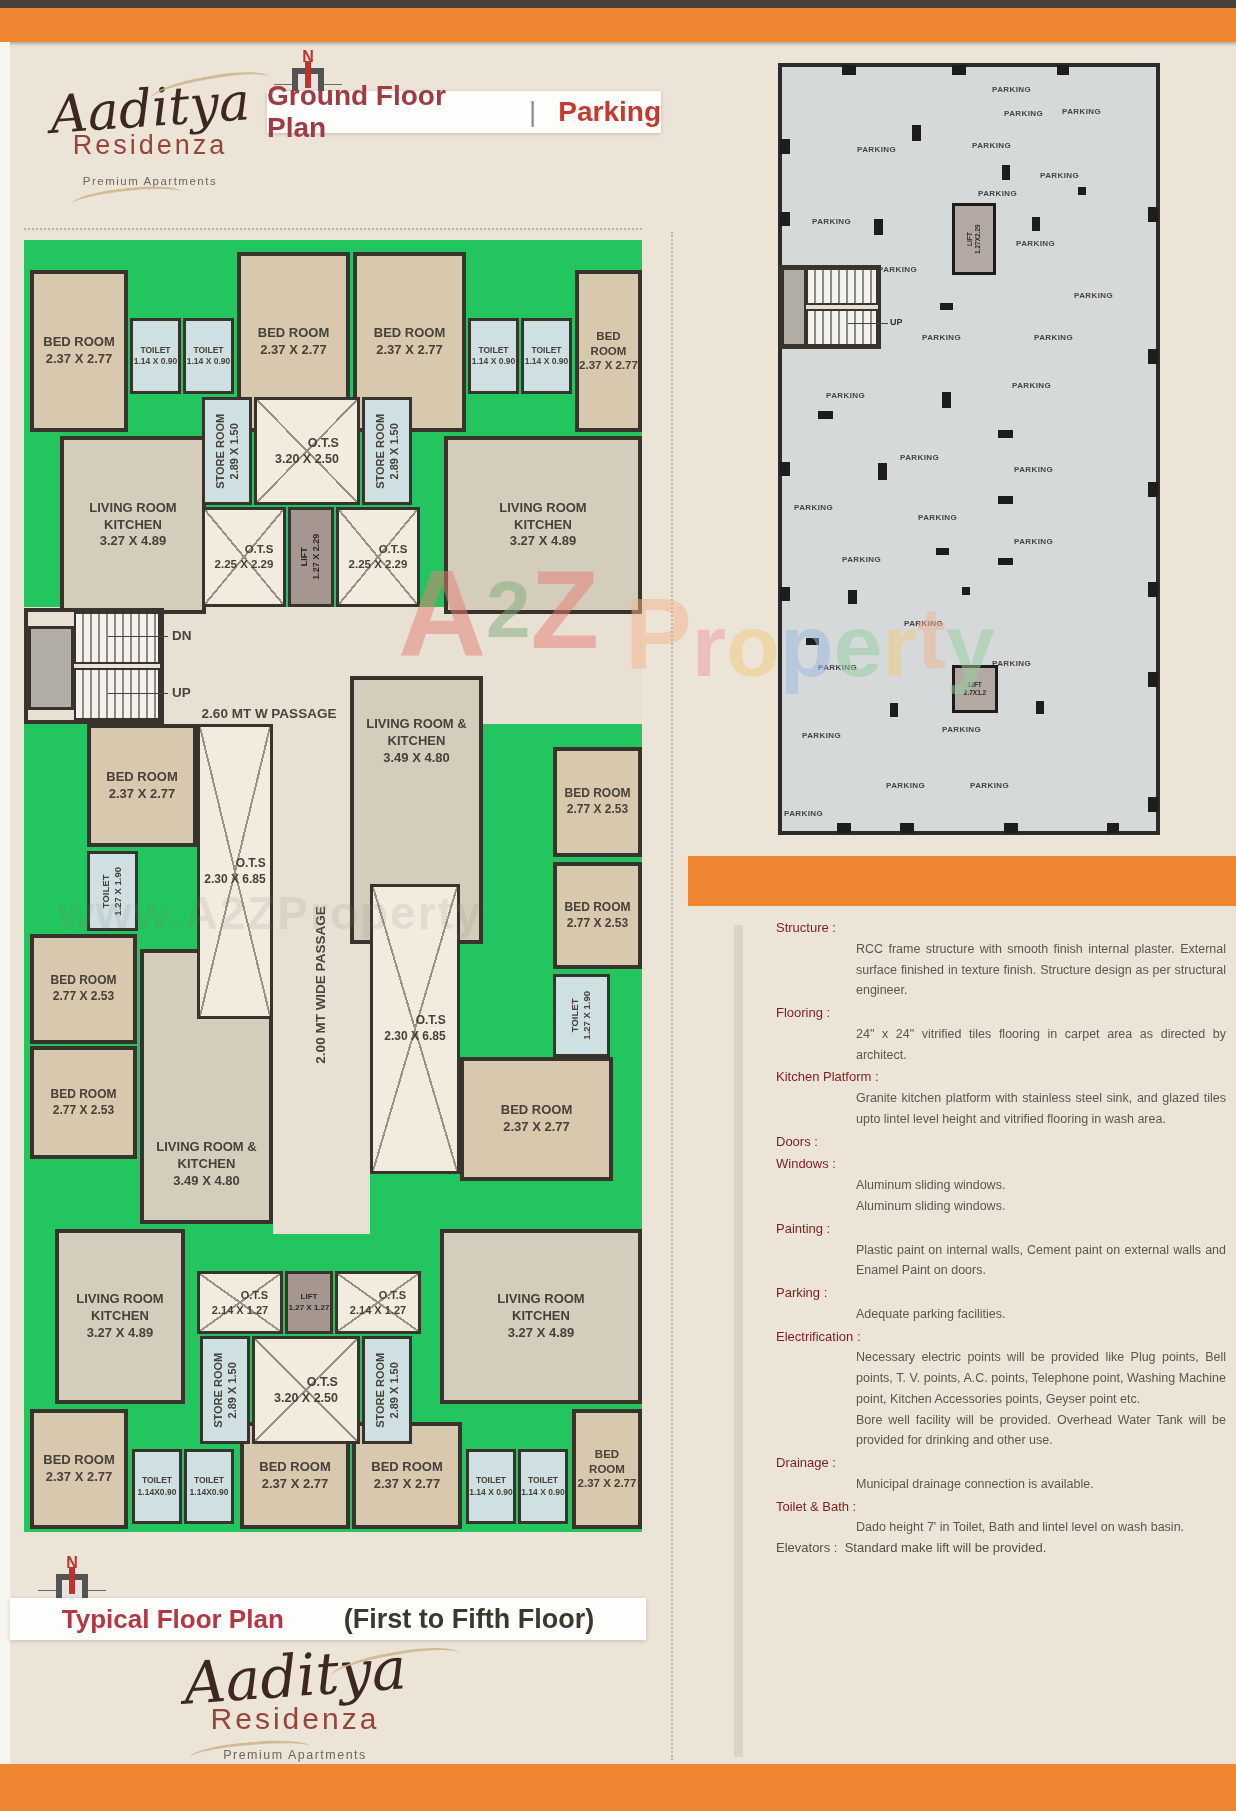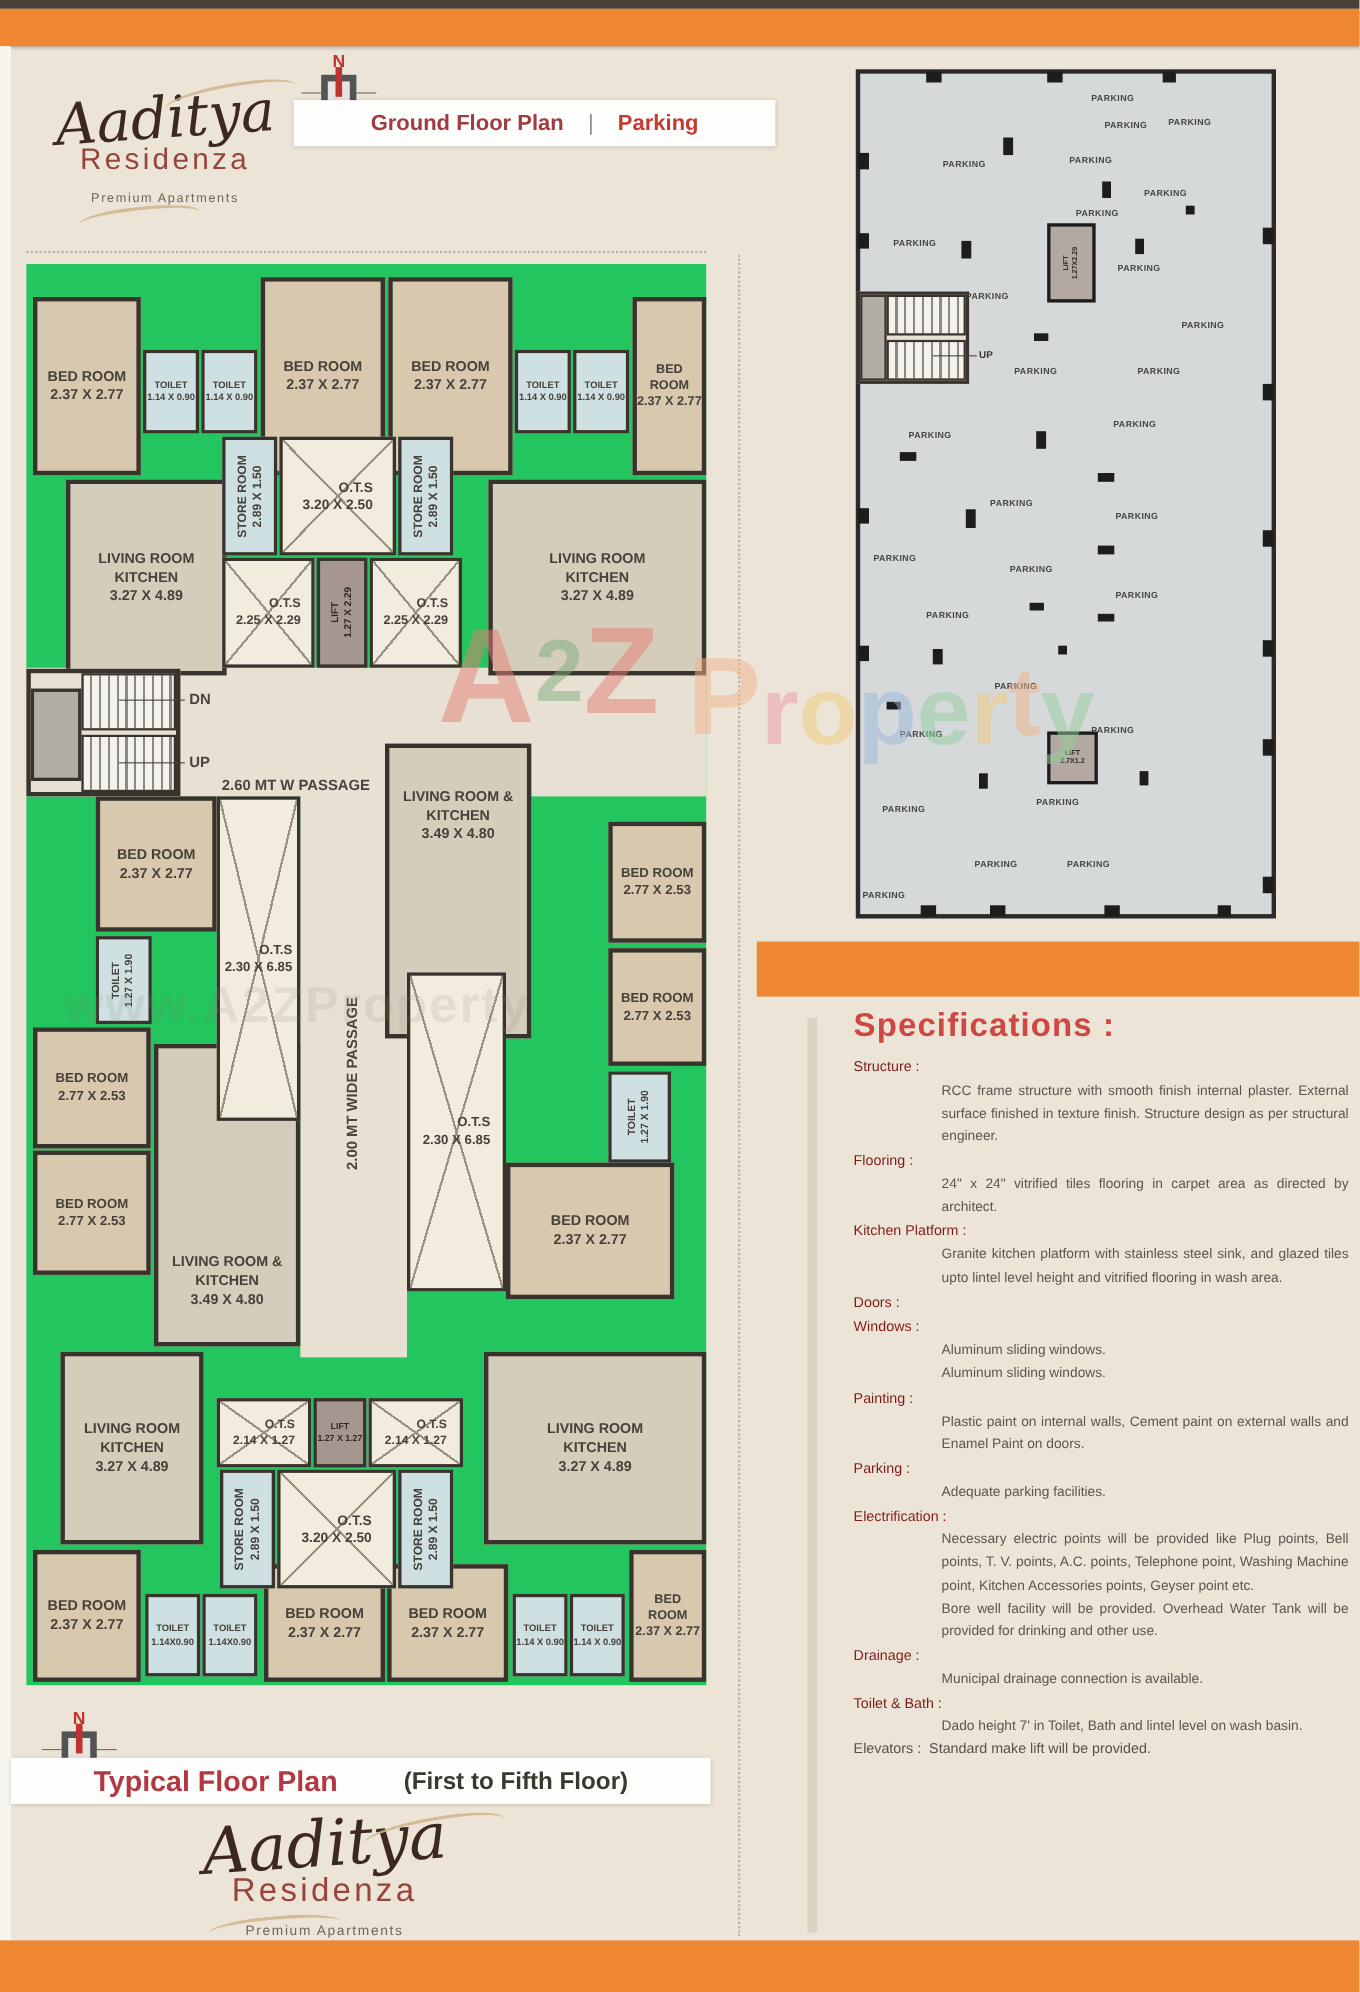--- a/index.html
+++ b/index.html
@@ -115,21 +115,21 @@
 <div class="swash" style="left:72px; top:188px; width:110px; height:20px; transform:rotate(-6deg);"></div>
 
 <div class="compass" style="left:278px; top:48px;">
   <span class="n">N</span>
   <div class="vline"></div>
   <div class="hline"></div>
   <div class="box"></div>
   <div class="bar"></div>
 </div>
 
-<div class="abs title-band" style="left:267px; top:91px; width:438px; height:42px; font-size:20px;">
+<div class="abs title-band" style="left:267px; top:91px; width:394px; height:42px; font-size:28px;">
   <span class="t-maroon">Ground Floor Plan</span>
   <span class="t-sep">|</span>
   <span class="t-red">Parking</span>
 </div>
 
 <div id="plan" class="abs">
 
   <div class="passage" style="left:0; top:367px; width:618px; height:117px;"></div>
   <div class="passage" style="left:249px; top:434px; width:97px; height:560px;"></div>
 
@@ -561,21 +561,20 @@
   <span class="wlp">p</span>
   <span class="wle">e</span>
   <span class="wlr2">r</span>
   <span class="wlt">t</span>
   <span class="wly">y</span>
 </div>
 <div id="wm2" class="abs">www.A2ZProperty</div>
 
 <div class="abs spec-divider"></div>
 <div id="specs" class="abs">
-  <div class="spec-heading">Specifications :</div>
 
   <div class="spec-title">Structure :</div>
   <div class="spec-item">RCC frame structure with smooth finish internal plaster. External surface finished in texture finish. Structure design as per structural engineer.</div>
 
   <div class="spec-title">Flooring :</div>
   <div class="spec-item">24" x 24" vitrified tiles flooring in carpet area as directed by architect.</div>
 
   <div class="spec-title">Kitchen Platform :</div>
   <div class="spec-item">Granite kitchen platform with stainless steel sink, and glazed tiles upto lintel level height and vitrified flooring in wash area.</div>
 
@@ -612,21 +611,21 @@
   <span class="n">N</span>
   <div class="vline"></div>
   <div class="hline"></div>
   <div class="box"></div>
   <div class="bar"></div>
 </div>
 
 <div class="abs title-band" style="left:10px; top:1598px; width:636px; height:42px;">
   <span class="t-maroon" style="font-size:26px; color:#b23843;">Typical Floor Plan</span>
   <span style="width:60px;"></span>
-  <span class="t-sub" style="font-size:22px;">(First to Fifth Floor)</span>
+  <span class="t-sub" style="font-size:27px;">(First to Fifth Floor)</span>
 </div>
 
 <div class="abs logo" style="left:95px; top:1642px; width:400px;">
   <span class="script" style="font-size:58px;">Aaditya</span>
   <span class="residenza" style="font-size:30px;">Residenza</span>
   <span class="tagline" style="font-size:12.5px; margin-top:12px;">Premium Apartments</span>
 </div>
 <div class="swash" style="left:330px; top:1652px; width:130px; height:26px; transform:rotate(-10deg);"></div>
 <div class="swash" style="left:190px; top:1742px; width:120px; height:20px; transform:rotate(-5deg);"></div>
 

